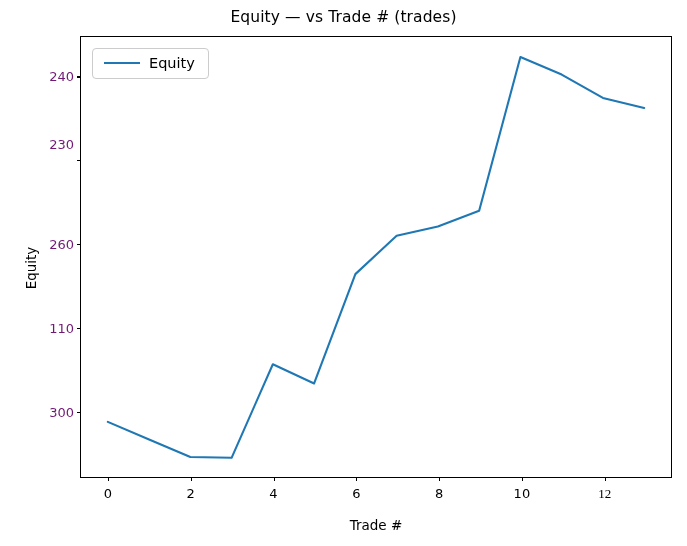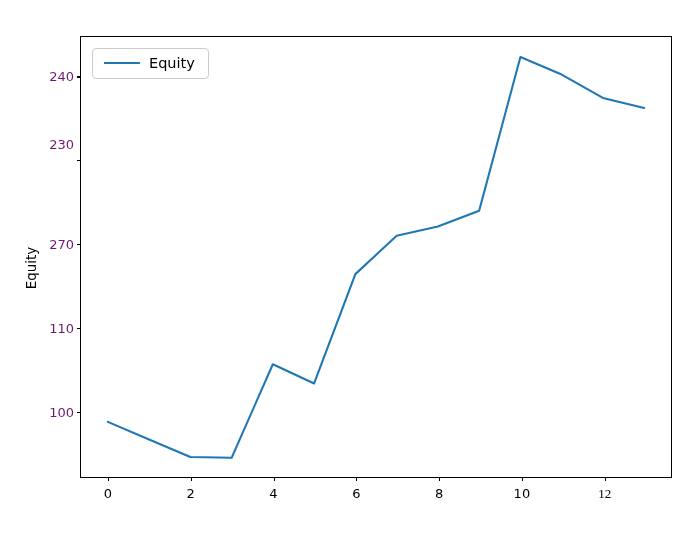--- a/index.html
+++ b/index.html
@@ -131,37 +131,39 @@
     font-size: 14.5px;
     color: #000000;
     line-height: 1;
   }
 </style>
 </head>
 <body>
 
 <div id="figure">
 
+  <div id="chart-title">Equity — vs Trade # (trades)</div>
 
   <div id="plot-area">
 
     <svg id="plot-svg" viewBox="0 0 592 442" preserveAspectRatio="none">
       <polyline id="equity-line" fill="none" stroke="#1f77b4" stroke-width="2.1" stroke-linejoin="round" stroke-linecap="round" points="26.91,386.65 68.31,404.26 109.71,421.87 151.10,422.71 192.50,328.77 233.90,348.06 275.30,238.19 316.70,199.61 358.10,190.39 399.50,174.45 440.90,20.13 482.29,37.74 523.69,61.23 565.09,71.29"></polyline>
     </svg>
 
     <div id="ylabel">Equity</div>
 
+    <div id="xlabel">Trade #</div>
 
     <div id="ytick-container">
         <div class="ytick-mark" style="top: 374.9px;"></div>
-        <div class="ytick-label" style="top: 374.9px;">100</div>
+        <div class="ytick-label" style="top: 374.9px;">300</div>
         <div class="ytick-mark" style="top: 291.03px;"></div>
         <div class="ytick-label" style="top: 291.03px;">110</div>
         <div class="ytick-mark" style="top: 207.16px;"></div>
-        <div class="ytick-label" style="top: 207.16px;">270</div>
+        <div class="ytick-label" style="top: 207.16px;">260</div>
         <div class="ytick-mark" style="top: 123.29px;"></div>
         <div class="ytick-label" style="top: 107px;">230</div>
         <div class="ytick-mark" style="top: 39.42px;"></div>
         <div class="ytick-label" style="top: 39.42px;">240</div>
       </div>
     <div id="xtick-container">
         <div class="xtick-mark" style="left: 26.91px;"></div>
         <div class="xtick-label" style="left: 26.91px;">0</div>
         <div class="xtick-mark" style="left: 109.71px;"></div>
         <div class="xtick-label" style="left: 109.71px;">2</div>

